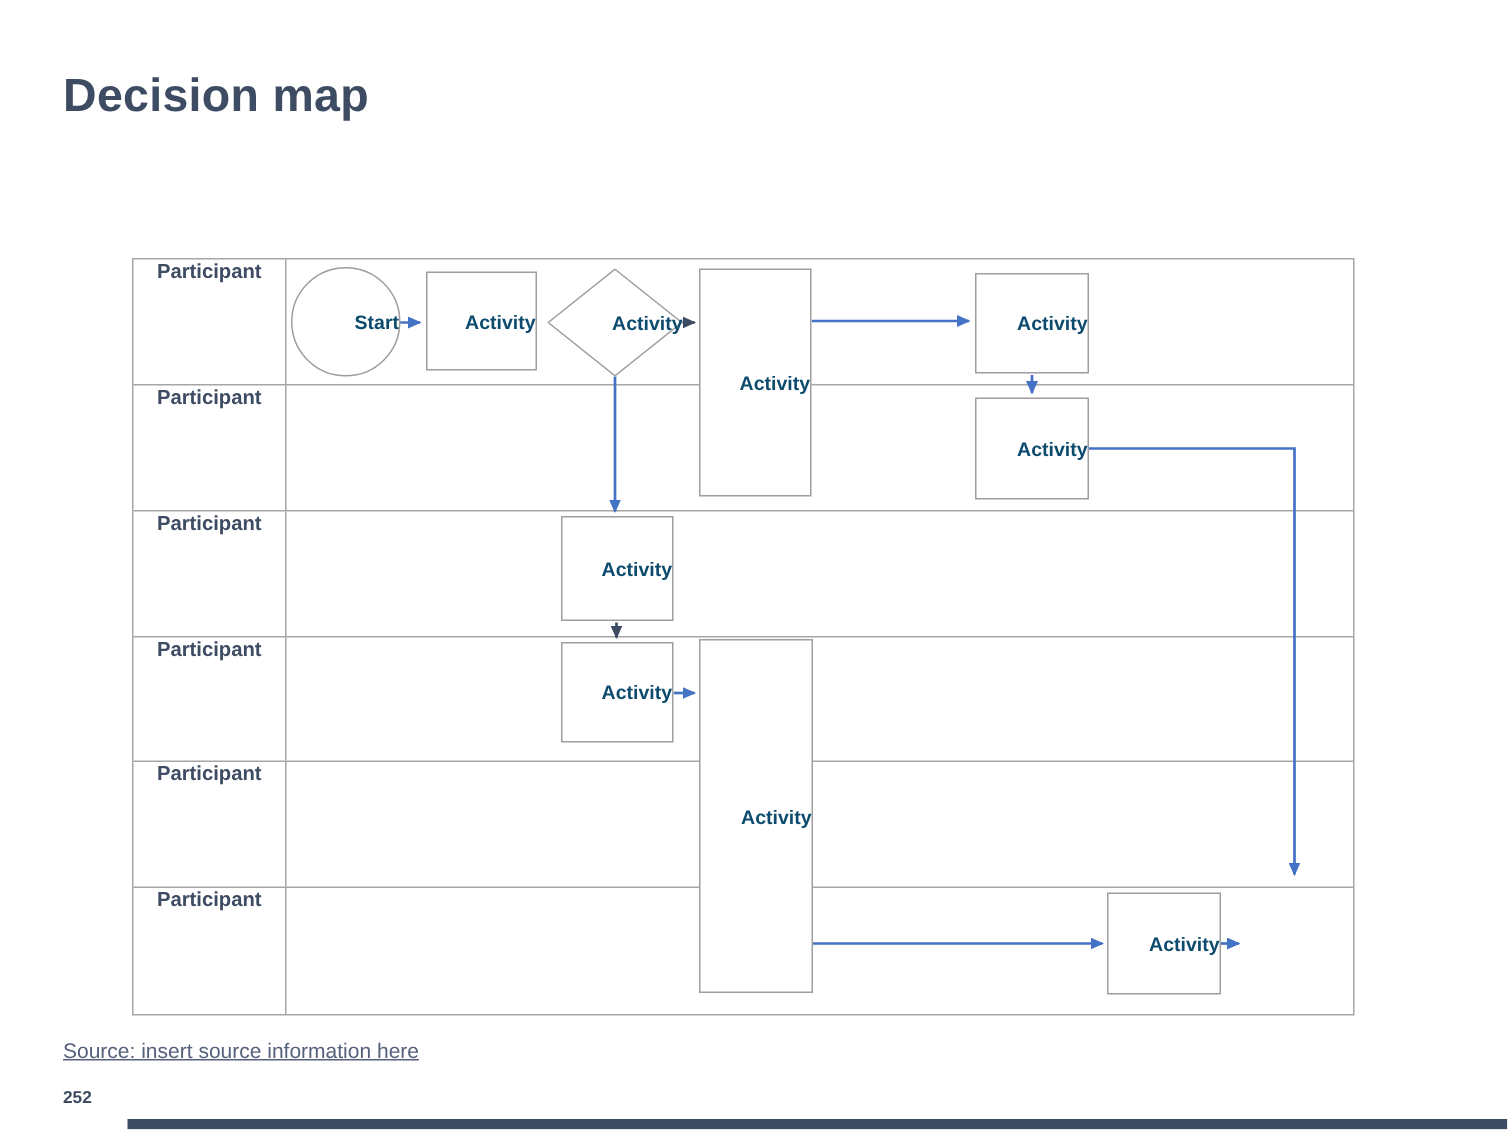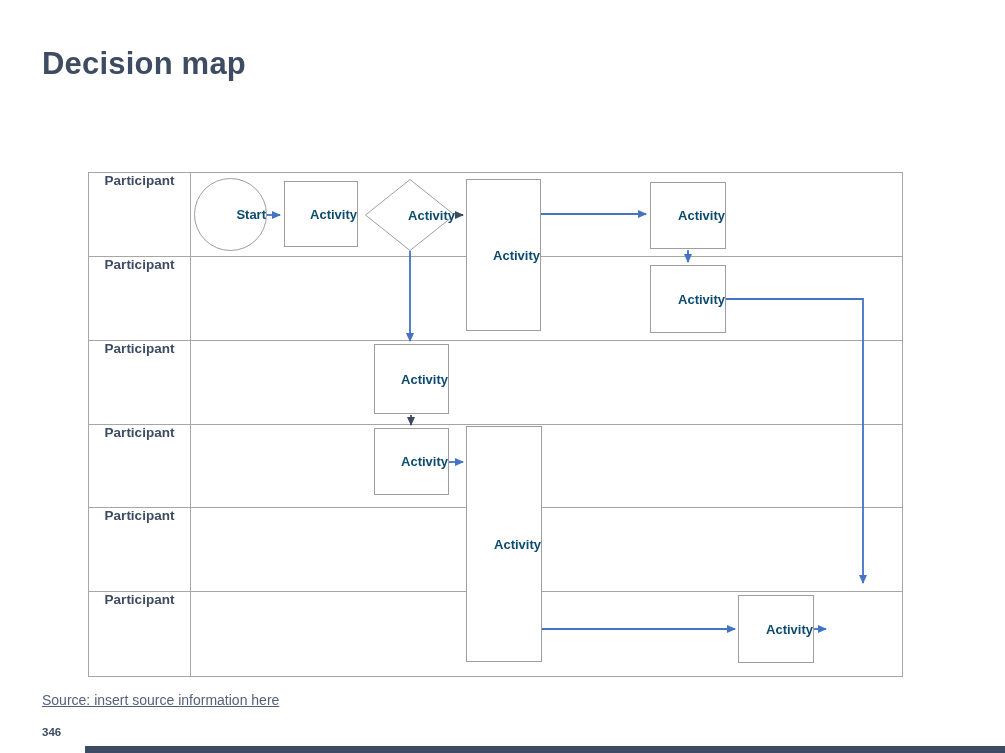--- a/index.html
+++ b/index.html
@@ -156,16 +156,16 @@
     </div>
 
     <div class="node" style="left:649px; top:422px; width:76px; height:68px;">
       <span class="node-label">Activity</span>
     </div>
 
 
   </div>
 
   <div class="source-note">Source: insert source information here</div>
-  <div class="page-number">346</div>
+  <div class="page-number">252</div>
   <div class="footer-bar"></div>
 
 </div>
 
 </body></html>

